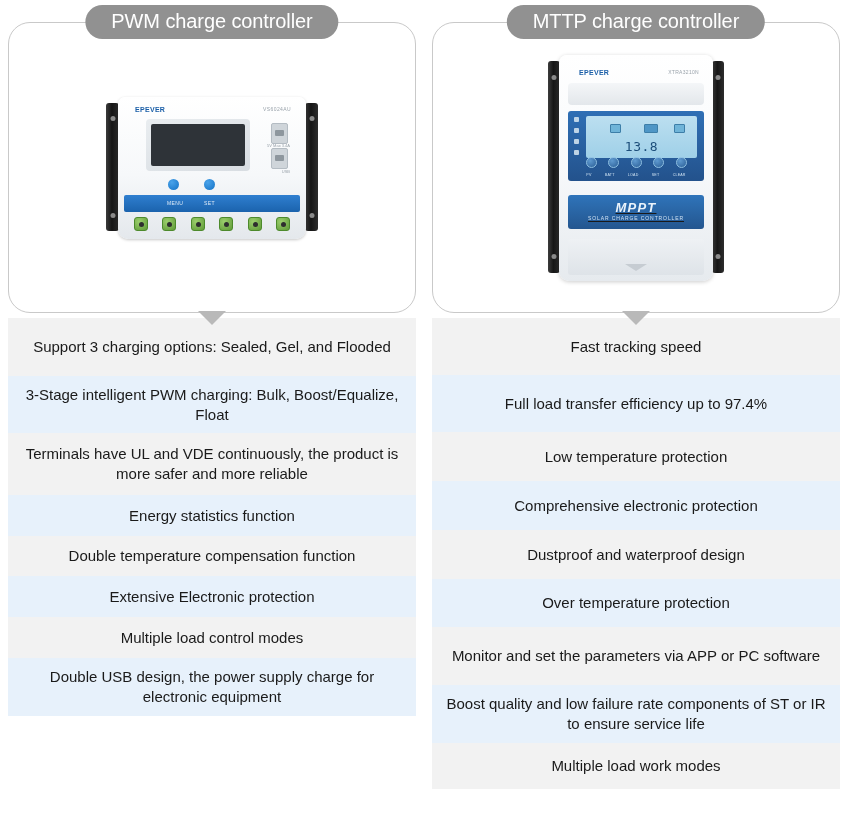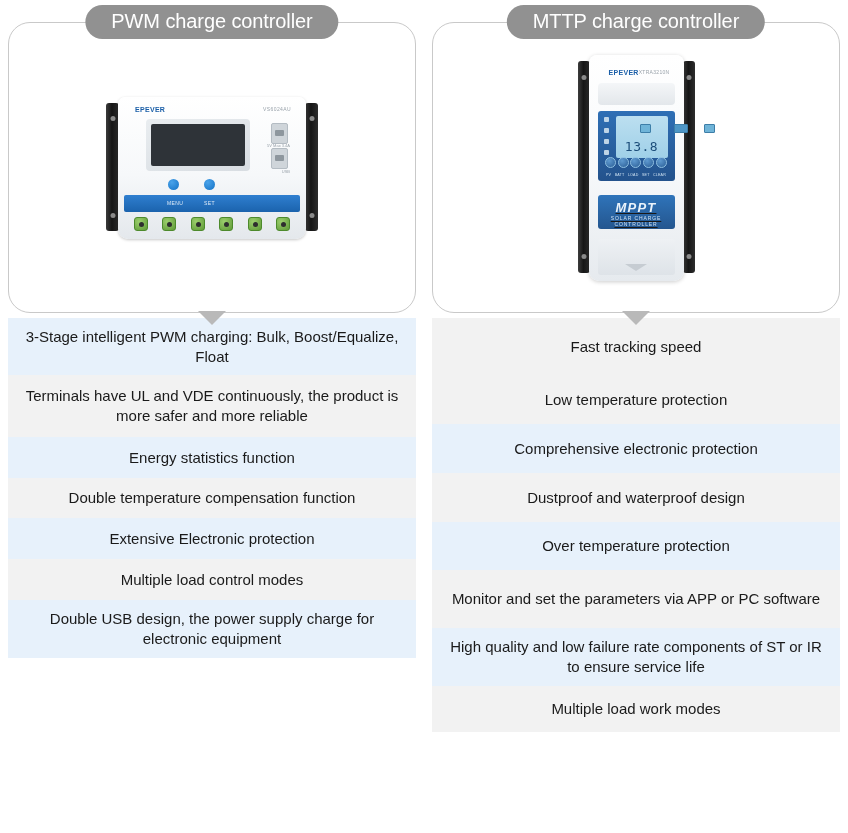--- a/index.html
+++ b/index.html
@@ -216,21 +216,21 @@
     position: absolute;
     left: 4px; top: 4px;
     width: 5px; height: 5px;
     border-radius: 50%;
     background: #2e2e2e;
   }
 
   
   .mppt-unit {
     position: relative;
-    width: 117px;
+    width: 176px;
     height: 226px;
   }
   .mppt-bracket {
     position: absolute;
     top: 6px;
     width: 12px;
     height: 212px;
     background: linear-gradient(90deg,#3c3c3c,#161616 45%,#2d2d2d);
     border-radius: 3px;
   }
@@ -472,20 +472,23 @@
             </div>
           </div>
 
         </div>
         <div class="arrow-down"></div>
       </div>
       <div class="title-pill">PWM charge controller</div>
     </div>
 
     <div class="features">
+      <div class="feature-row odd" style="height:58px">
+        <span>Support 3 charging options: Sealed, Gel, and Flooded</span>
+      </div>
       <div class="feature-row even" style="height:57px">
         <span>3-Stage intelligent PWM charging: Bulk, Boost/Equalize, Float</span>
       </div>
       <div class="feature-row odd" style="height:62px">
         <span>Terminals have UL and VDE continuously, the product is more safer and more reliable</span>
       </div>
       <div class="feature-row even" style="height:41px">
         <span>Energy statistics function</span>
       </div>
       <div class="feature-row odd" style="height:40px">
@@ -567,37 +570,40 @@
         </div>
         <div class="arrow-down"></div>
       </div>
       <div class="title-pill">MTTP charge controller</div>
     </div>
 
     <div class="features">
       <div class="feature-row odd" style="height:57px">
         <span>Fast tracking speed</span>
       </div>
+      <div class="feature-row even" style="height:57px">
+        <span>Full load transfer efficiency up to 97.4%</span>
+      </div>
       <div class="feature-row odd" style="height:49px">
         <span>Low temperature protection</span>
       </div>
       <div class="feature-row even" style="height:49px">
         <span>Comprehensive electronic protection</span>
       </div>
       <div class="feature-row odd" style="height:49px">
         <span>Dustproof and waterproof design</span>
       </div>
       <div class="feature-row even" style="height:48px">
         <span>Over temperature protection</span>
       </div>
       <div class="feature-row odd" style="height:58px">
         <span>Monitor and set the parameters via APP or PC software</span>
       </div>
       <div class="feature-row even" style="height:58px">
-        <span>High quality and low failure rate components of ST or IR to ensure service life</span>
+        <span>Boost quality and low failure rate components of ST or IR to ensure service life</span>
       </div>
       <div class="feature-row odd" style="height:46px">
         <span>Multiple load work modes</span>
       </div>
     </div>
   </div>
 
 </div>
 
 </body></html>

